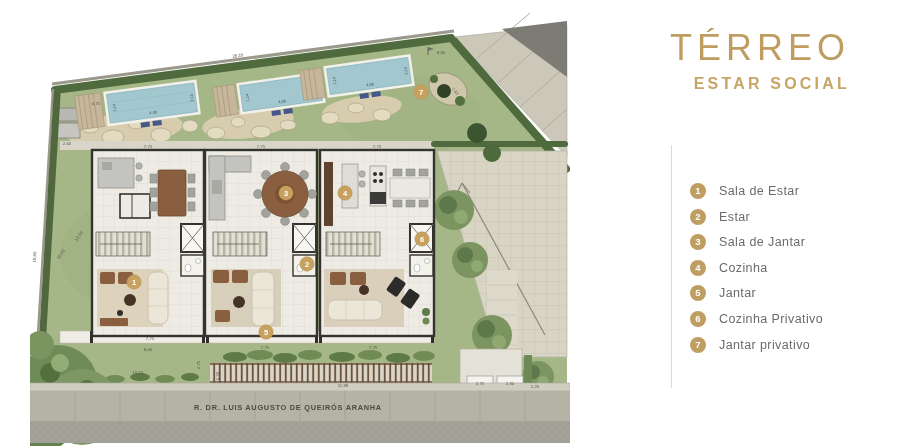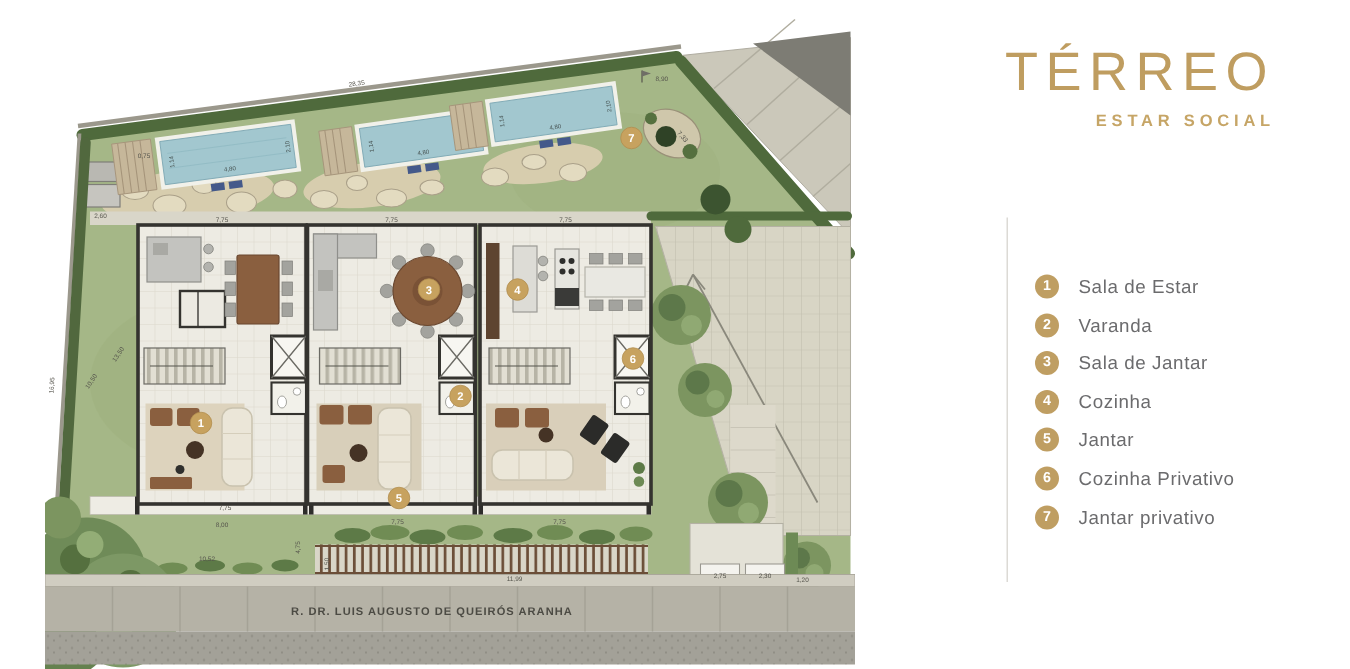--- a/index.html
+++ b/index.html
@@ -2,21 +2,21 @@
 <html><head>
 <meta charset="utf-8">
 <style>
   html,body{margin:0;padding:0;background:#ffffff;}
   body{width:900px;height:446px;position:relative;overflow:hidden;
        font-family:"Liberation Sans",sans-serif;}
   .plan{position:absolute;left:30px;top:5px;width:540px;height:441px;}
   .side{position:absolute;left:560px;top:0;width:340px;height:446px;}
   .title-block{position:absolute;right:50px;top:30px;text-align:right;width:280px;}
   .title{font-size:36px;font-weight:normal;letter-spacing:5px;color:#bf9d60;line-height:1;}
-  .subtitle{margin-top:9px;font-size:11px;letter-spacing:3.2px;color:#c6a566;font-weight:bold;}
+  .subtitle{margin-top:9px;font-size:16px;letter-spacing:3.2px;color:#c6a566;font-weight:bold;}
   .divider{position:absolute;left:111px;top:145px;width:1px;height:243px;background:#dcdad5;}
   .legend{position:absolute;left:130px;top:183px;list-style:none;margin:0;padding:0;
           display:flex;flex-direction:column;gap:9.6px;}
   .legend li{display:flex;align-items:center;gap:13px;height:16px;}
   .lbadge{width:16px;height:16px;border-radius:50%;background:#bf9e62;color:#ffffff;
           font-size:9.5px;font-weight:bold;text-align:center;line-height:16px;flex:0 0 16px;}
   .llabel{font-size:12.5px;color:#6b6b6d;letter-spacing:0.4px;text-align:right;}
   svg text{font-family:"Liberation Sans",sans-serif;}
   .dim{fill:#56554d;font-size:4.3px;}
   .pooldim{fill:#44504f;font-size:4px;}
@@ -409,21 +409,21 @@
     <div class="subtitle">ESTAR SOCIAL</div>
   </div>
   <div class="divider"></div>
   <ul class="legend">
     <li>
       <span class="lbadge">1</span>
       <span class="llabel">Sala de Estar</span>
     </li>
     <li>
       <span class="lbadge">2</span>
-      <span class="llabel">Varanda</span>
+      <span class="llabel">Estar</span>
     </li>
     <li>
       <span class="lbadge">3</span>
       <span class="llabel">Sala de Jantar</span>
     </li>
     <li>
       <span class="lbadge">4</span>
       <span class="llabel">Cozinha</span>
     </li>
     <li>

